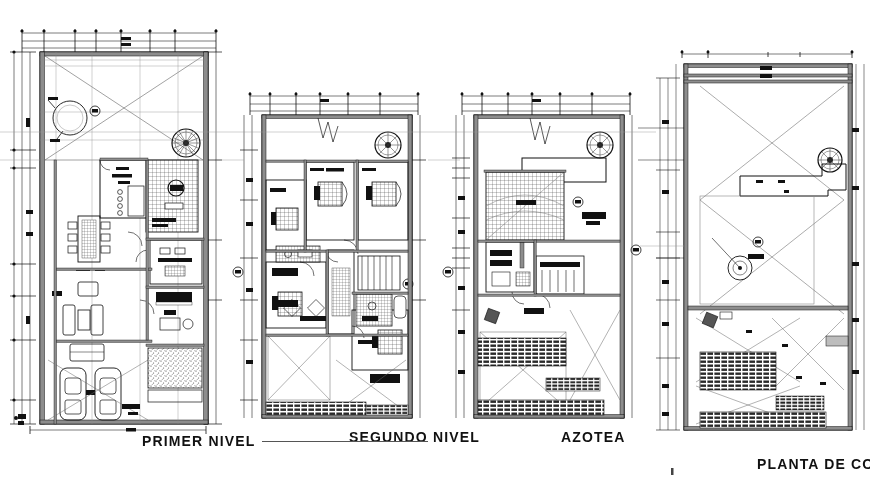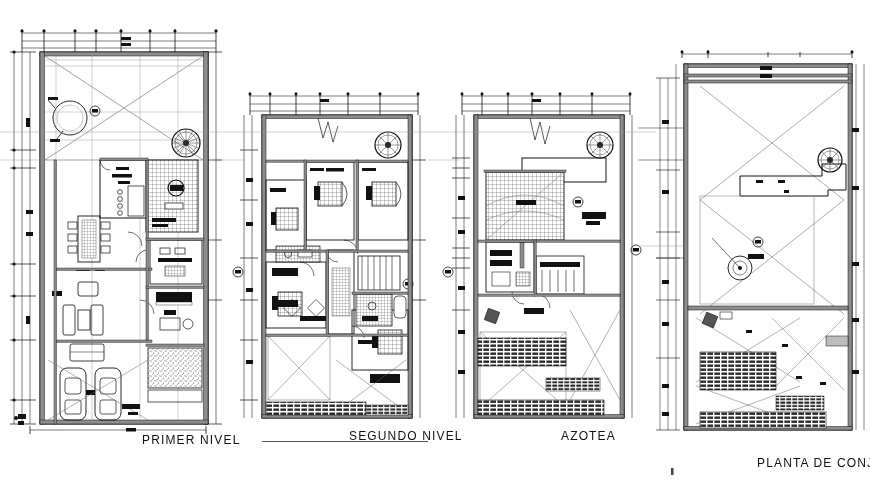--- a/index.html
+++ b/index.html
@@ -6,22 +6,22 @@
   html,body{margin:0;padding:0;background:#ffffff;}
   body{
     width:870px;height:483px;overflow:hidden;position:relative;
     font-family:"Liberation Sans", sans-serif;
     background:#ffffff;
   }
   #sheet{position:absolute;left:0;top:0;width:870px;height:483px;}
   svg{display:block;}
   .plan-label{
     font-family:"Liberation Sans", sans-serif;
-    font-weight:normal;
-    font-size:12px;
+    font-weight:bold;
+    font-size:14px;
     letter-spacing:1.15px;
     color:#111111;
     position:absolute;
     white-space:nowrap;
   }
   .rule{
     position:absolute;background:#555;height:1px;
   }
 </style>
 </head>

